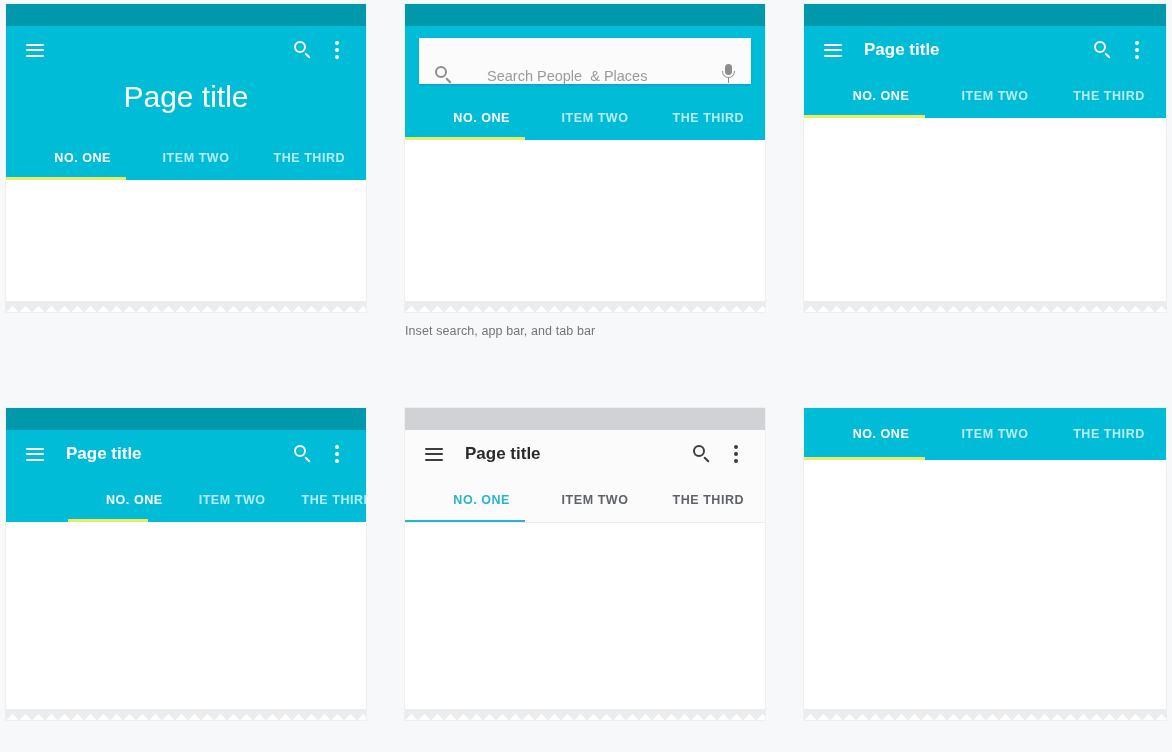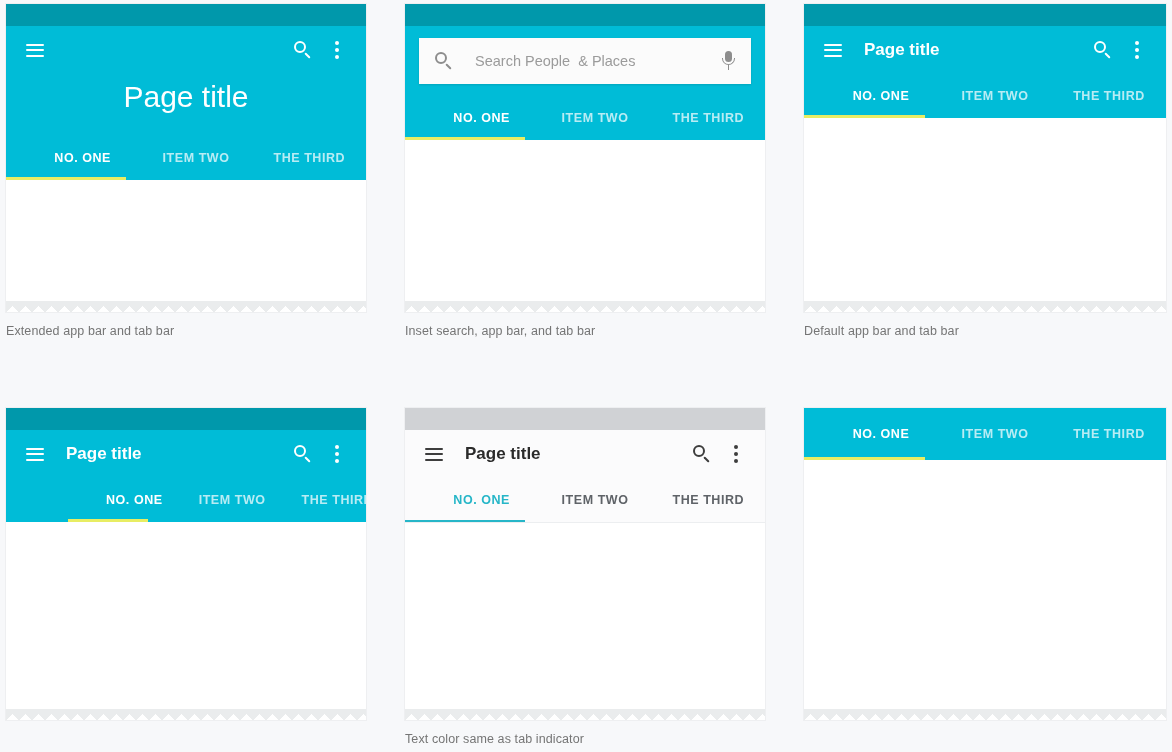--- a/index.html
+++ b/index.html
@@ -136,23 +136,24 @@
     text-align: center;
     padding: 6px 0 22px;
   }
 
   
   .search-wrap { padding: 12px 14px 12px; }
   .search-field {
     height: 46px;
     background: #fbfbfb;
     display: flex;
-    align-items: center;
+    align-items: flex-end;
     padding: 0 16px;
     box-shadow: 0 1px 2px rgba(0,0,0,.12);
+    gap: 12px;
   }
   .search-field .mag .ring { border-color: #8d8d8d; }
   .search-field .mag .stem { background: #8d8d8d; }
   .search-placeholder {
     flex: 1;
     margin-left: 22px;
     color: #9b9b9b;
     font-size: 14.5px;
     white-space: pre;
   }
@@ -259,21 +260,20 @@
           <div class="tab active">NO. ONE</div>
           <div class="tab">ITEM TWO</div>
           <div class="tab">THE THIRD</div>
           <div class="indicator" style="left:0; width:33.333%;"></div>
         </div>
       </div>
 
       <div class="sheet"></div>
       <div class="zigzag"></div>
     </div>
-    <div class="caption">Extended app bar and tab bar</div>
   </div>
 
   <div class="panel p2">
     <div class="device h1 edge-shadow">
       <div class="status-bar teal"></div>
 
       <div class="appbar">
         <div class="search-wrap">
           <div class="search-field">
             <span class="mag">
@@ -337,21 +337,20 @@
           <div class="tab active">NO. ONE</div>
           <div class="tab">ITEM TWO</div>
           <div class="tab">THE THIRD</div>
           <div class="indicator" style="left:0; width:33.333%;"></div>
         </div>
       </div>
 
       <div class="sheet"></div>
       <div class="zigzag"></div>
     </div>
-    <div class="caption">Default app bar and tab bar</div>
   </div>
 
   <div class="panel p4">
     <div class="device h2 edge-shadow">
       <div class="status-bar teal"></div>
 
       <div class="appbar">
         <div class="appbar-row">
           <div class="icon-btn">
             <span class="hamburger">
@@ -425,21 +424,20 @@
           <div class="tab">ITEM TWO</div>
           <div class="tab">THE THIRD</div>
           <div class="indicator teal-line" style="left:0; width:33.333%;"></div>
         </div>
         <div class="tab-divider"></div>
       </div>
 
       <div class="sheet"></div>
       <div class="zigzag"></div>
     </div>
-    <div class="caption">Text color same as tab indicator</div>
   </div>
 
   <div class="panel p6">
     <div class="device h2 edge-shadow">
       <div class="appbar">
         <div class="tabbar fixed" style="height:52px;">
           <div class="tab active">NO. ONE</div>
           <div class="tab">ITEM TWO</div>
           <div class="tab">THE THIRD</div>
           <div class="indicator" style="left:0; width:33.333%;"></div>

